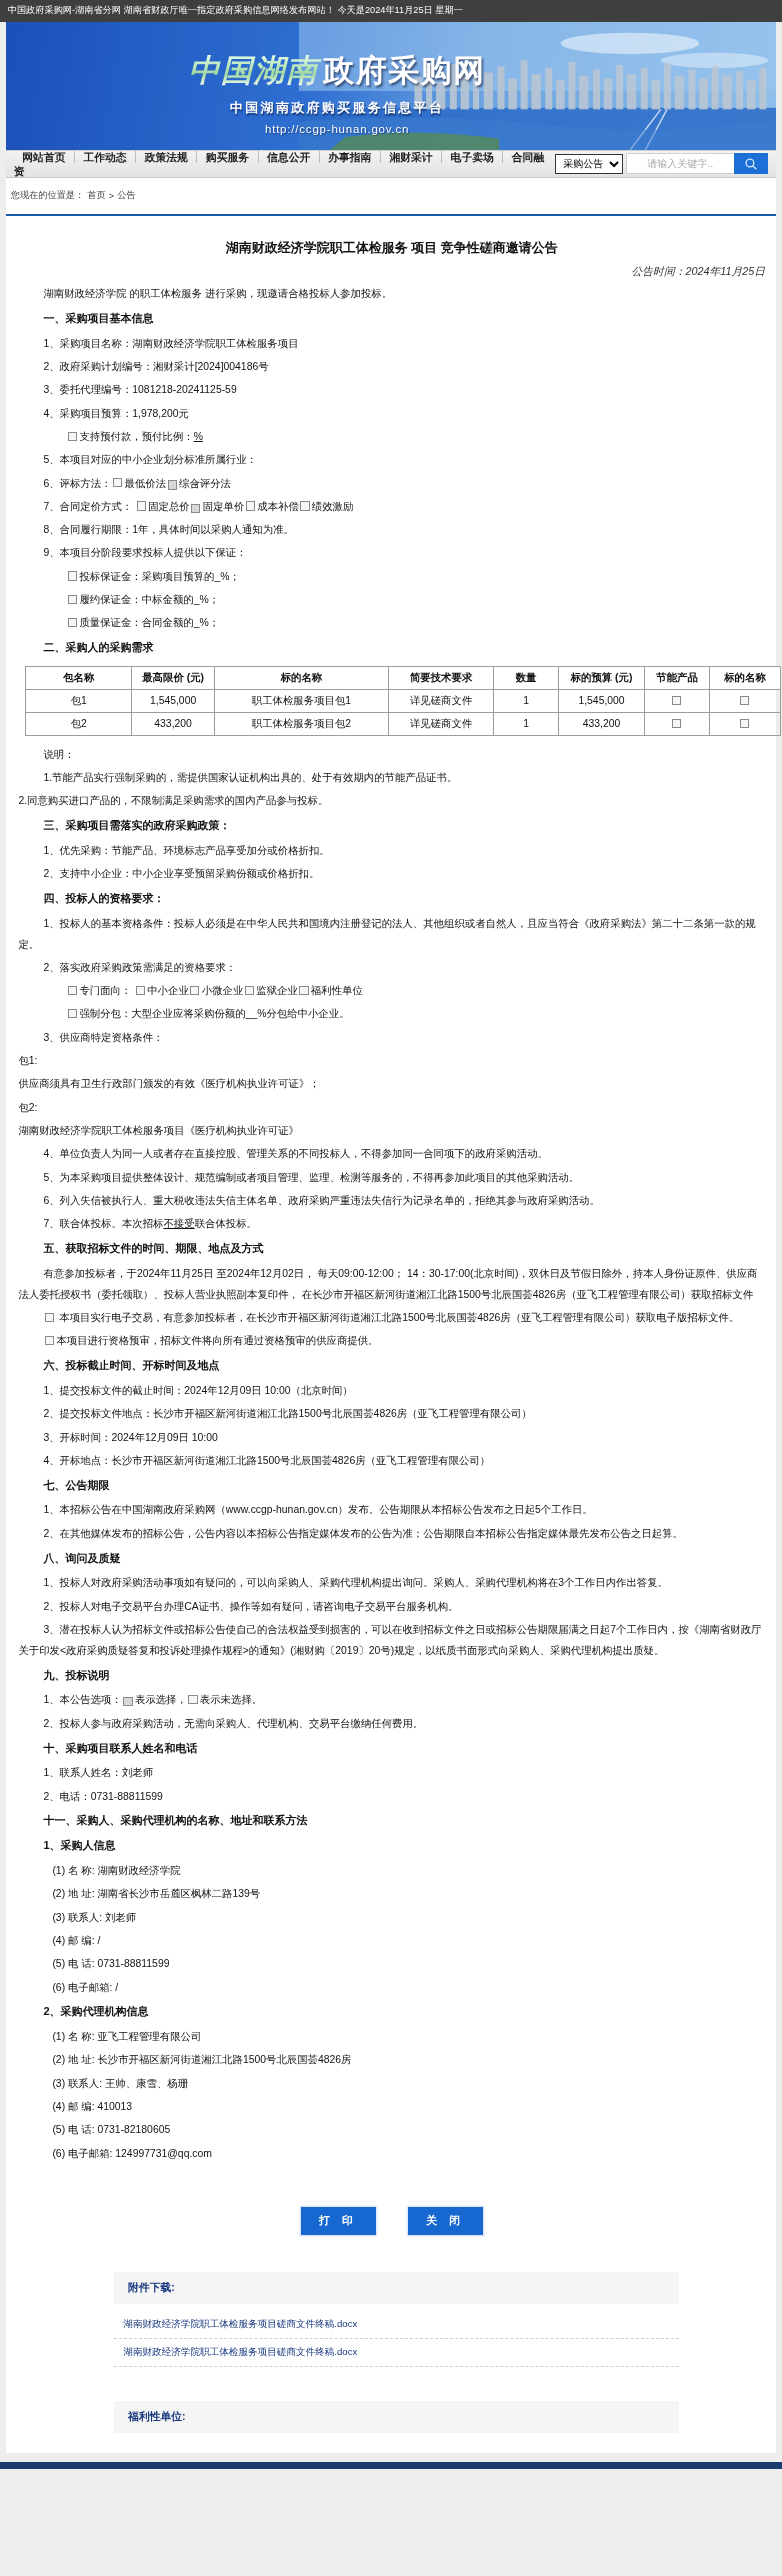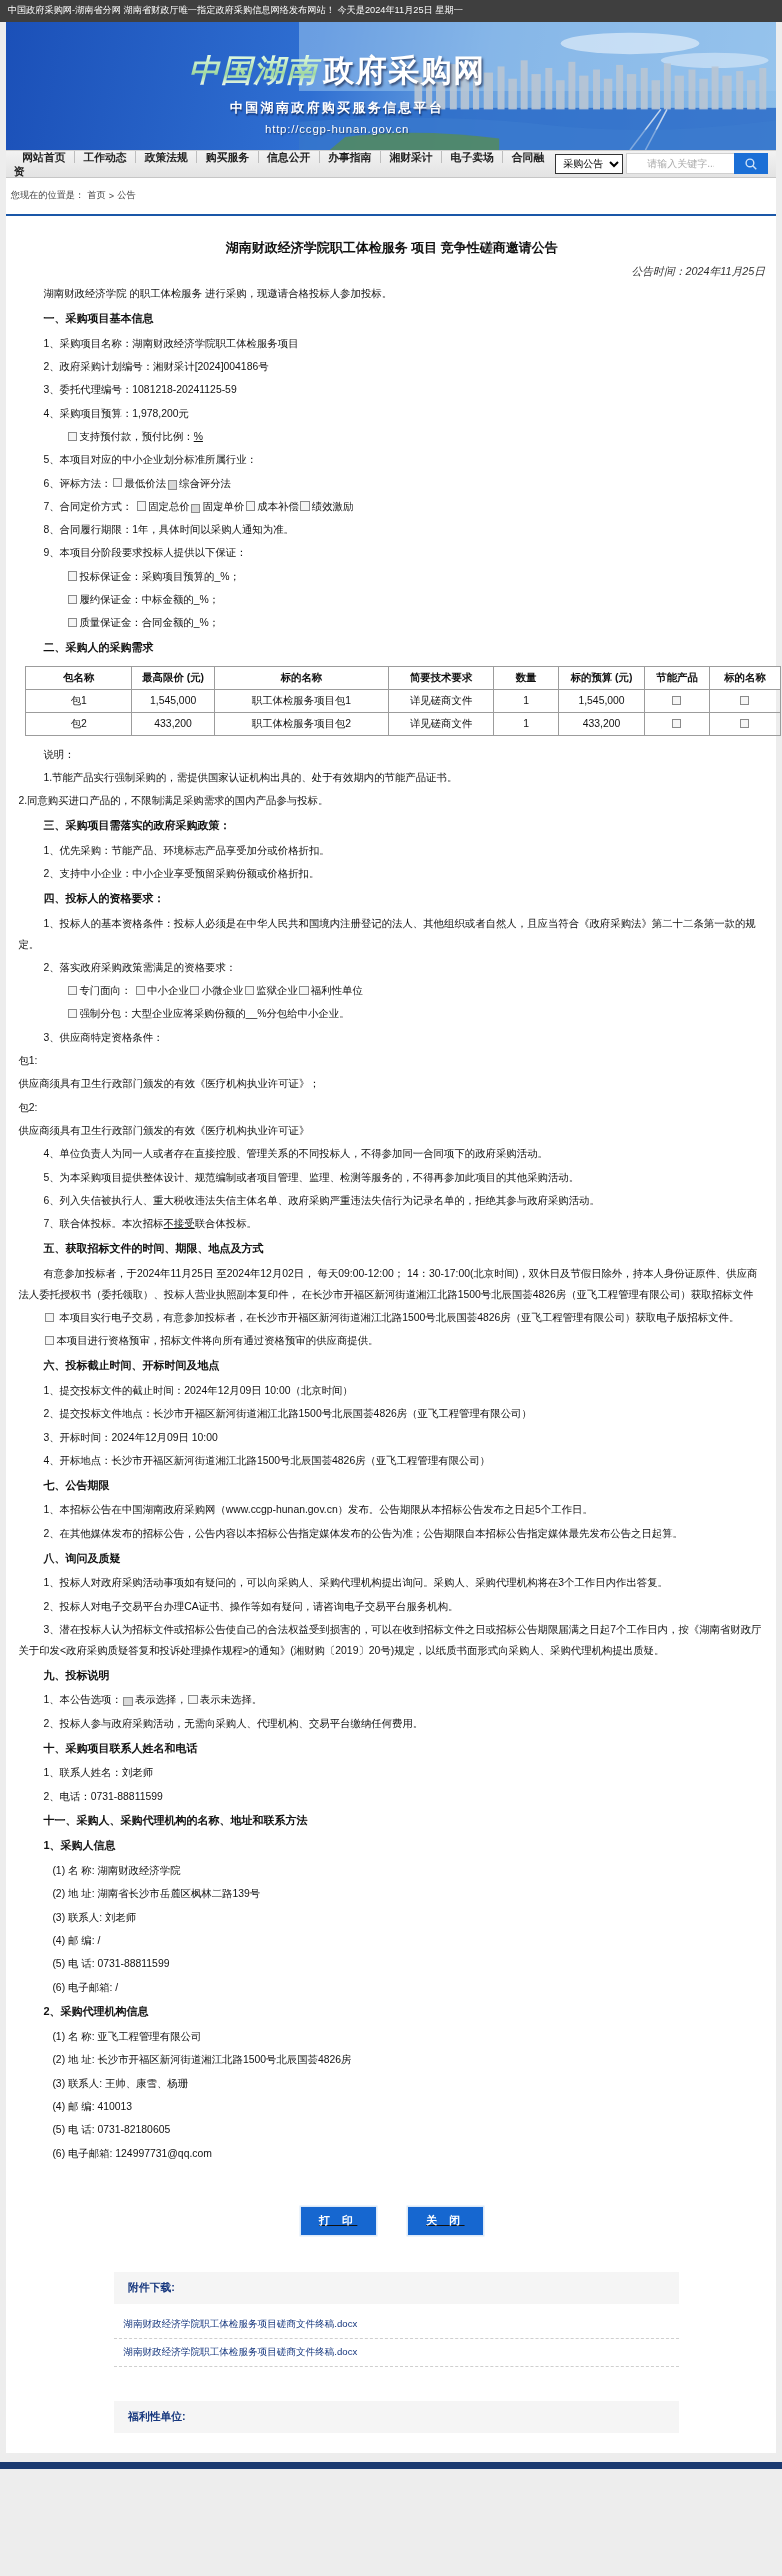--- a/index.html
+++ b/index.html
@@ -67,21 +67,21 @@
 
   
   table.demand { border-collapse:collapse; margin:7.7px 0 7.7px 7px; width:756px;
                  font-size:10.4px; }
   table.demand th, table.demand td { border:0.8px solid #9c9c9c; padding:3.1px 4.6px;
                  text-align:center; height:23px; }
   table.demand th { font-weight:bold; background:#fff; }
   td.al, th.al { text-align:left; }
 
   
-  .btn-row { display:flex; justify-content:center; gap:32px; margin:43px 0 31px;text-decoration:underline; }
+  .btn-row { display:flex; justify-content:center; gap:32px; margin:43px 0 31px; }
   .act-btn { background:#1667d0; color:#fff; border:none; font-size:10.8px; font-weight:bold;
              padding:7px 18.4px; letter-spacing:4.6px; cursor:pointer; box-shadow:0 0 0 1.5px #dce9f8; }
 
   
   .attach-wrap { padding:6.1px 0 3.1px; background:#fff; }
   .gray-bar { width:565px; margin-left:108px; background:#f5f5f5; height:32px;
               display:flex; align-items:center; padding-left:14px; }
   .gray-bar .bar-title { color:#16377e; font-weight:bold; font-size:10.8px; }
   .attach-list { width:565px; margin-left:108px; padding:7.7px 0 4.6px; }
   .attach-item { font-size:9.6px; color:#16377e; display:block; padding:7px 0 7px 9.2px;
@@ -246,21 +246,21 @@
         <div class="line p">2、支持中小企业：中小企业享受预留采购份额或价格折扣。</div>
         <div class="line h">四、投标人的资格要求：</div>
         <div class="line p">1、投标人的基本资格条件：投标人必须是在中华人民共和国境内注册登记的法人、其他组织或者自然人，且应当符合《政府采购法》第二十二条第一款的规定。</div>
         <div class="line p">2、落实政府采购政策需满足的资格要求：</div>
         <div class="line pc"><span class="cb"></span>专门面向： <span class="cb"></span>中小企业<span class="cb"></span>小微企业<span class="cb"></span>监狱企业<span class="cb"></span>福利性单位</div>
         <div class="line pc"><span class="cb"></span>强制分包：大型企业应将采购份额的__%分包给中小企业。</div>
         <div class="line p">3、供应商特定资格条件：</div>
         <div class="line p0">包1:</div>
         <div class="line p0">供应商须具有卫生行政部门颁发的有效《医疗机构执业许可证》；</div>
         <div class="line p0">包2:</div>
-        <div class="line p0">供应商须具有卫生行政部门颁发的有效《医疗机构执业许可证》</div>
+        <div class="line p0">湖南财政经济学院职工体检服务项目《医疗机构执业许可证》</div>
         <div class="line p">4、单位负责人为同一人或者存在直接控股、管理关系的不同投标人，不得参加同一合同项下的政府采购活动。</div>
         <div class="line p">5、为本采购项目提供整体设计、规范编制或者项目管理、监理、检测等服务的，不得再参加此项目的其他采购活动。</div>
         <div class="line p">6、列入失信被执行人、重大税收违法失信主体名单、政府采购严重违法失信行为记录名单的，拒绝其参与政府采购活动。</div>
         <div class="line p">7、联合体投标。本次招标<u>不接受</u>联合体投标。</div>
         <div class="line h">五、获取招标文件的时间、期限、地点及方式</div>
         <div class="line p">有意参加投标者，于2024年11月25日 至2024年12月02日， 每天09:00-12:00； 14：30-17:00(北京时间)，双休日及节假日除外，持本人身份证原件、供应商法人委托授权书（委托领取）、投标人营业执照副本复印件， 在长沙市开福区新河街道湘江北路1500号北辰国荟4826房（亚飞工程管理有限公司）获取招标文件</div>
         <div class="line p"><span class="cb"></span> 本项目实行电子交易，有意参加投标者，在长沙市开福区新河街道湘江北路1500号北辰国荟4826房（亚飞工程管理有限公司）获取电子版招标文件。</div>
         <div class="line p"><span class="cb"></span>本项目进行资格预审，招标文件将向所有通过资格预审的供应商提供。</div>
         <div class="line h">六、投标截止时间、开标时间及地点</div>
         <div class="line p">1、提交投标文件的截止时间：2024年12月09日 10:00（北京时间）</div>

